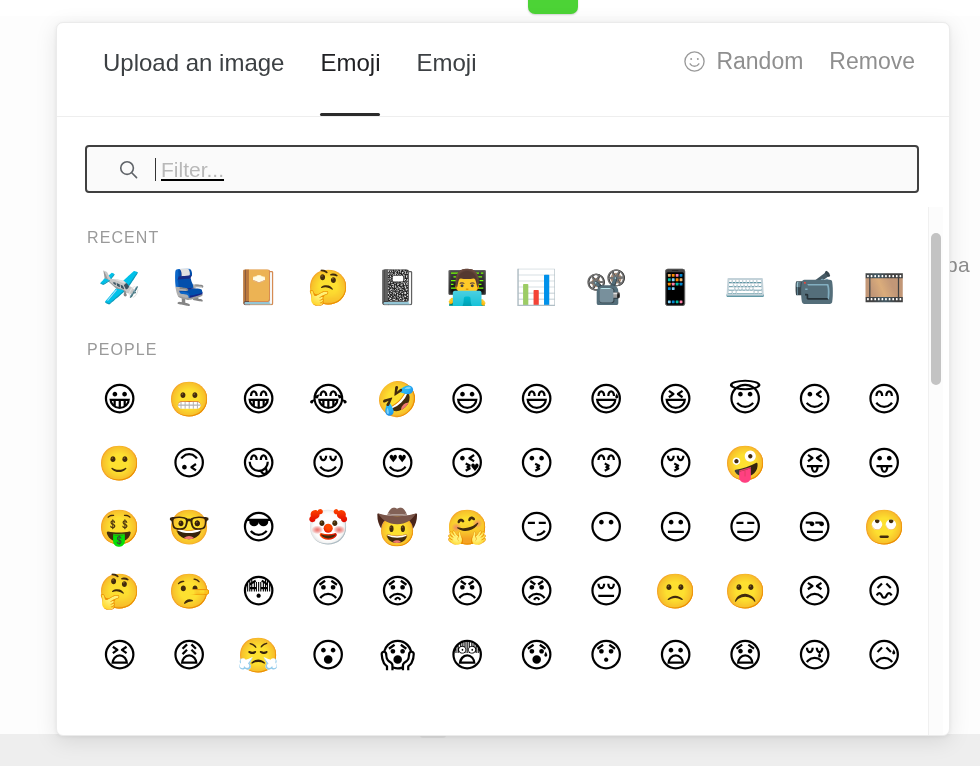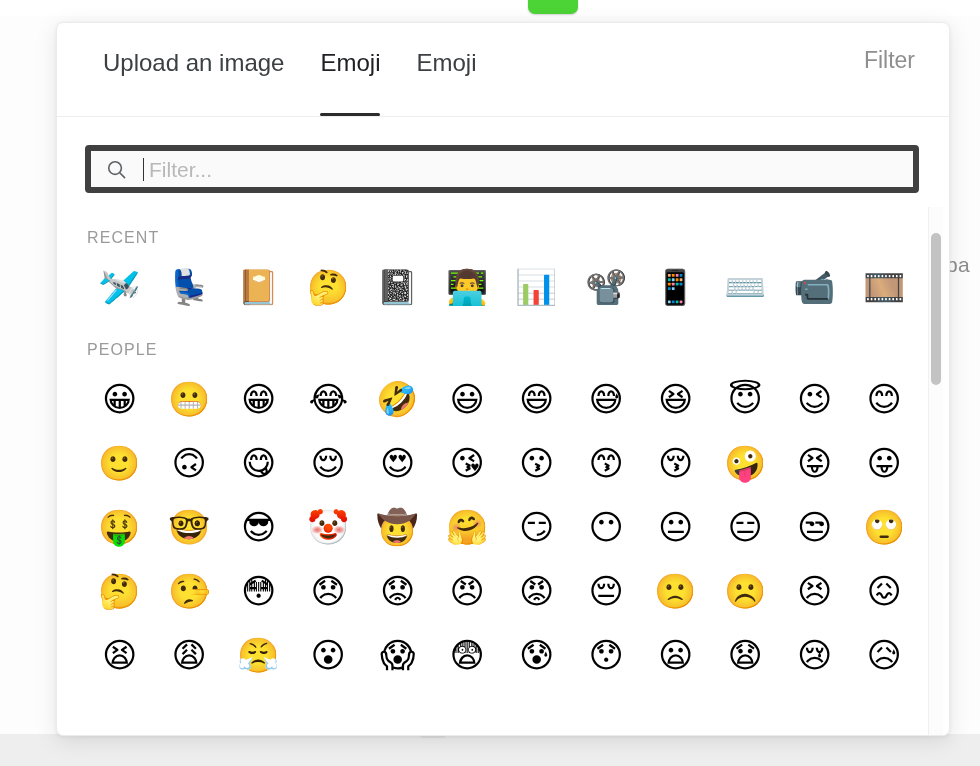--- a/index.html
+++ b/index.html
@@ -155,27 +155,28 @@
   }
   .smiley-icon svg { display: block; }
 
   
   #filter-row {
     flex: 0 0 auto;
     padding: 28px 30px 14px 28px;
   }
   #filter-box {
     height: 48px;
-    border: 6px solid #404040;
+    border: 2px solid #404040;
     border-radius: 4px;
     background: #fafafa;
     display: flex;
     align-items: center;
-    padding: 0 14px;
+    padding: 0 30px;
     box-sizing: border-box;
+    text-decoration: underline;
   }
   .search-icon { flex: 0 0 auto; display: flex; align-items: center; }
   .search-icon svg { display: block; }
   #filter-caret {
     width: 1px;
     height: 23px;
     background: #333;
     margin: 0 2px 0 15px;
     flex: 0 0 auto;
   }
@@ -257,21 +258,32 @@
 
   <div id="popup-header">
     <div class="tabs">
       <div class="tab">Upload an image</div>
       <div class="tab active">Emoji</div>
       <div class="tab">Emoji</div>
     </div>
 
     <div class="header-actions">
       <div class="header-action">
-        <span>Filter</span>
+        <span class="smiley-icon">
+          <svg width="25" height="25" viewBox="0 0 24 24" fill="none" stroke="#9a9a9a" stroke-width="1.3">
+            <circle cx="12" cy="12" r="9.2"></circle>
+            <circle cx="8.8" cy="9.6" r="0.95" fill="#9a9a9a" stroke="none"></circle>
+            <circle cx="15.2" cy="9.6" r="0.95" fill="#9a9a9a" stroke="none"></circle>
+            <path d="M7.8 14.2c1 1.6 2.5 2.4 4.2 2.4s3.2-.8 4.2-2.4" stroke-linecap="round"></path>
+          </svg>
+        </span>
+        <span>Random</span>
+      </div>
+      <div class="header-action">
+        <span>Remove</span>
       </div>
     </div>
   </div>
 
   <div id="filter-row">
     <div id="filter-box">
       <span class="search-icon">
         <svg width="23" height="23" viewBox="0 0 24 24" fill="none" stroke="#5f6368" stroke-width="1.7" stroke-linecap="round">
           <circle cx="10.5" cy="10.5" r="6.6"></circle>
           <line x1="15.4" y1="15.4" x2="20.4" y2="20.4"></line>

